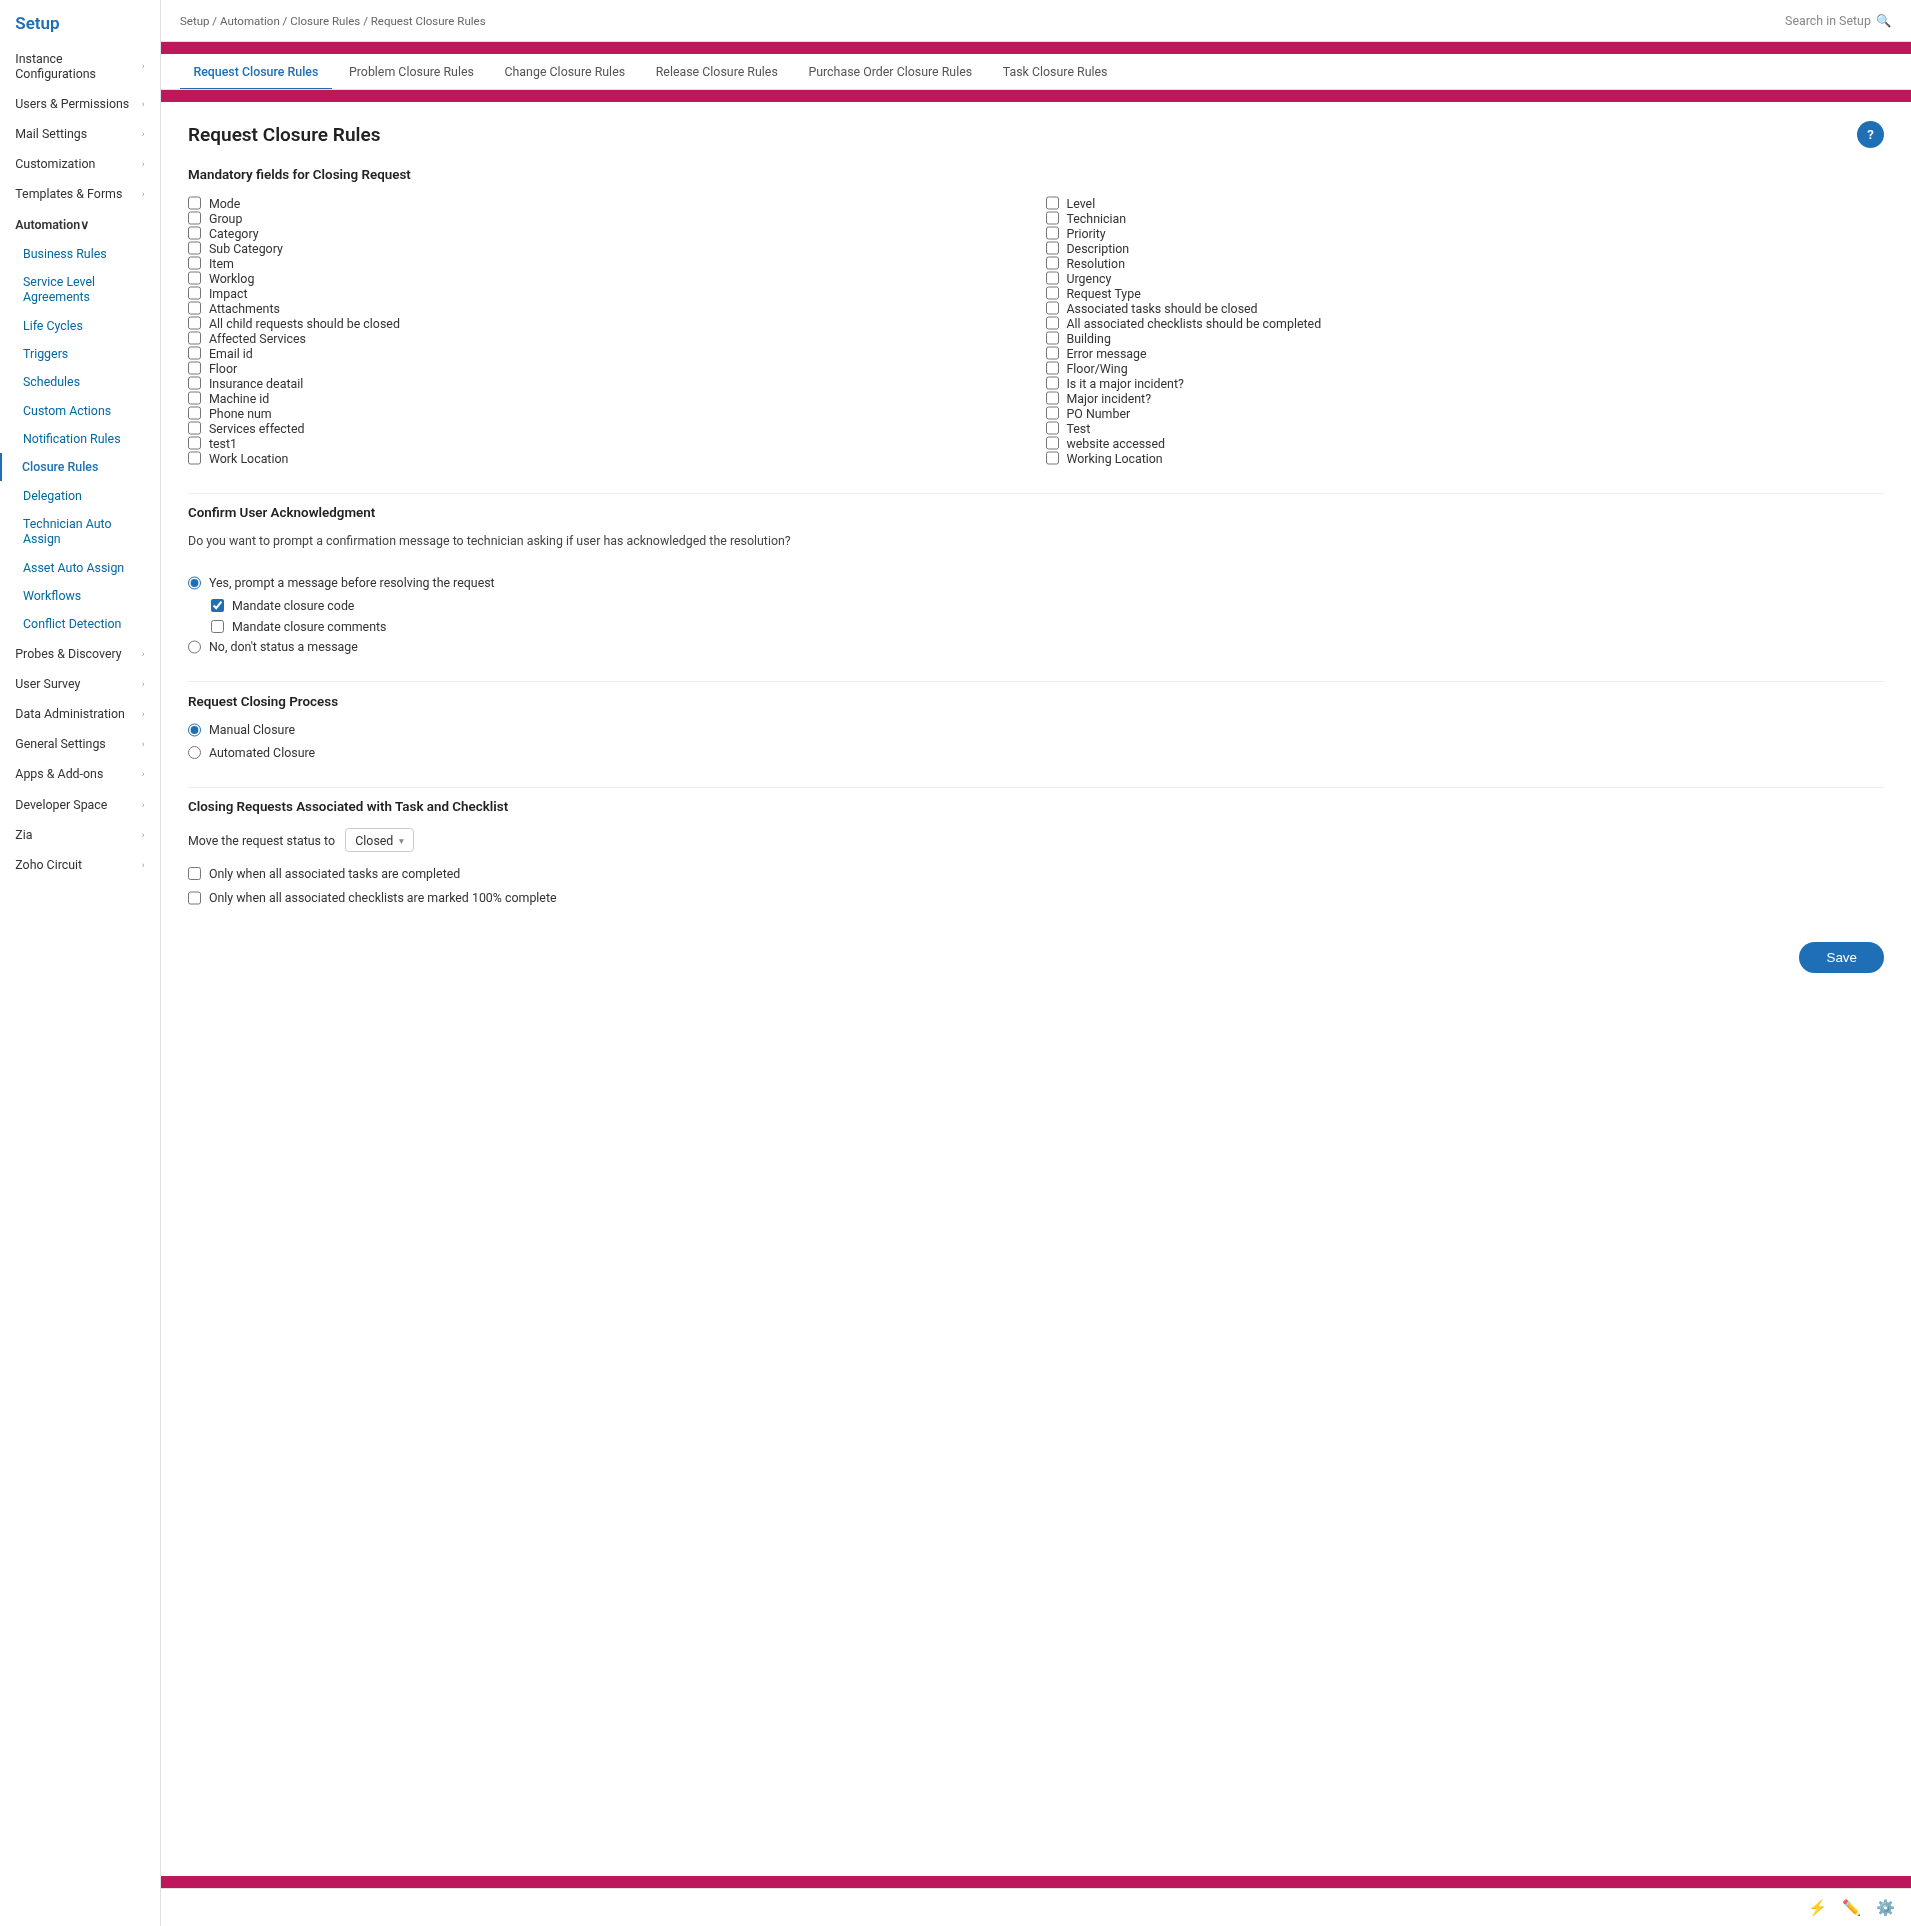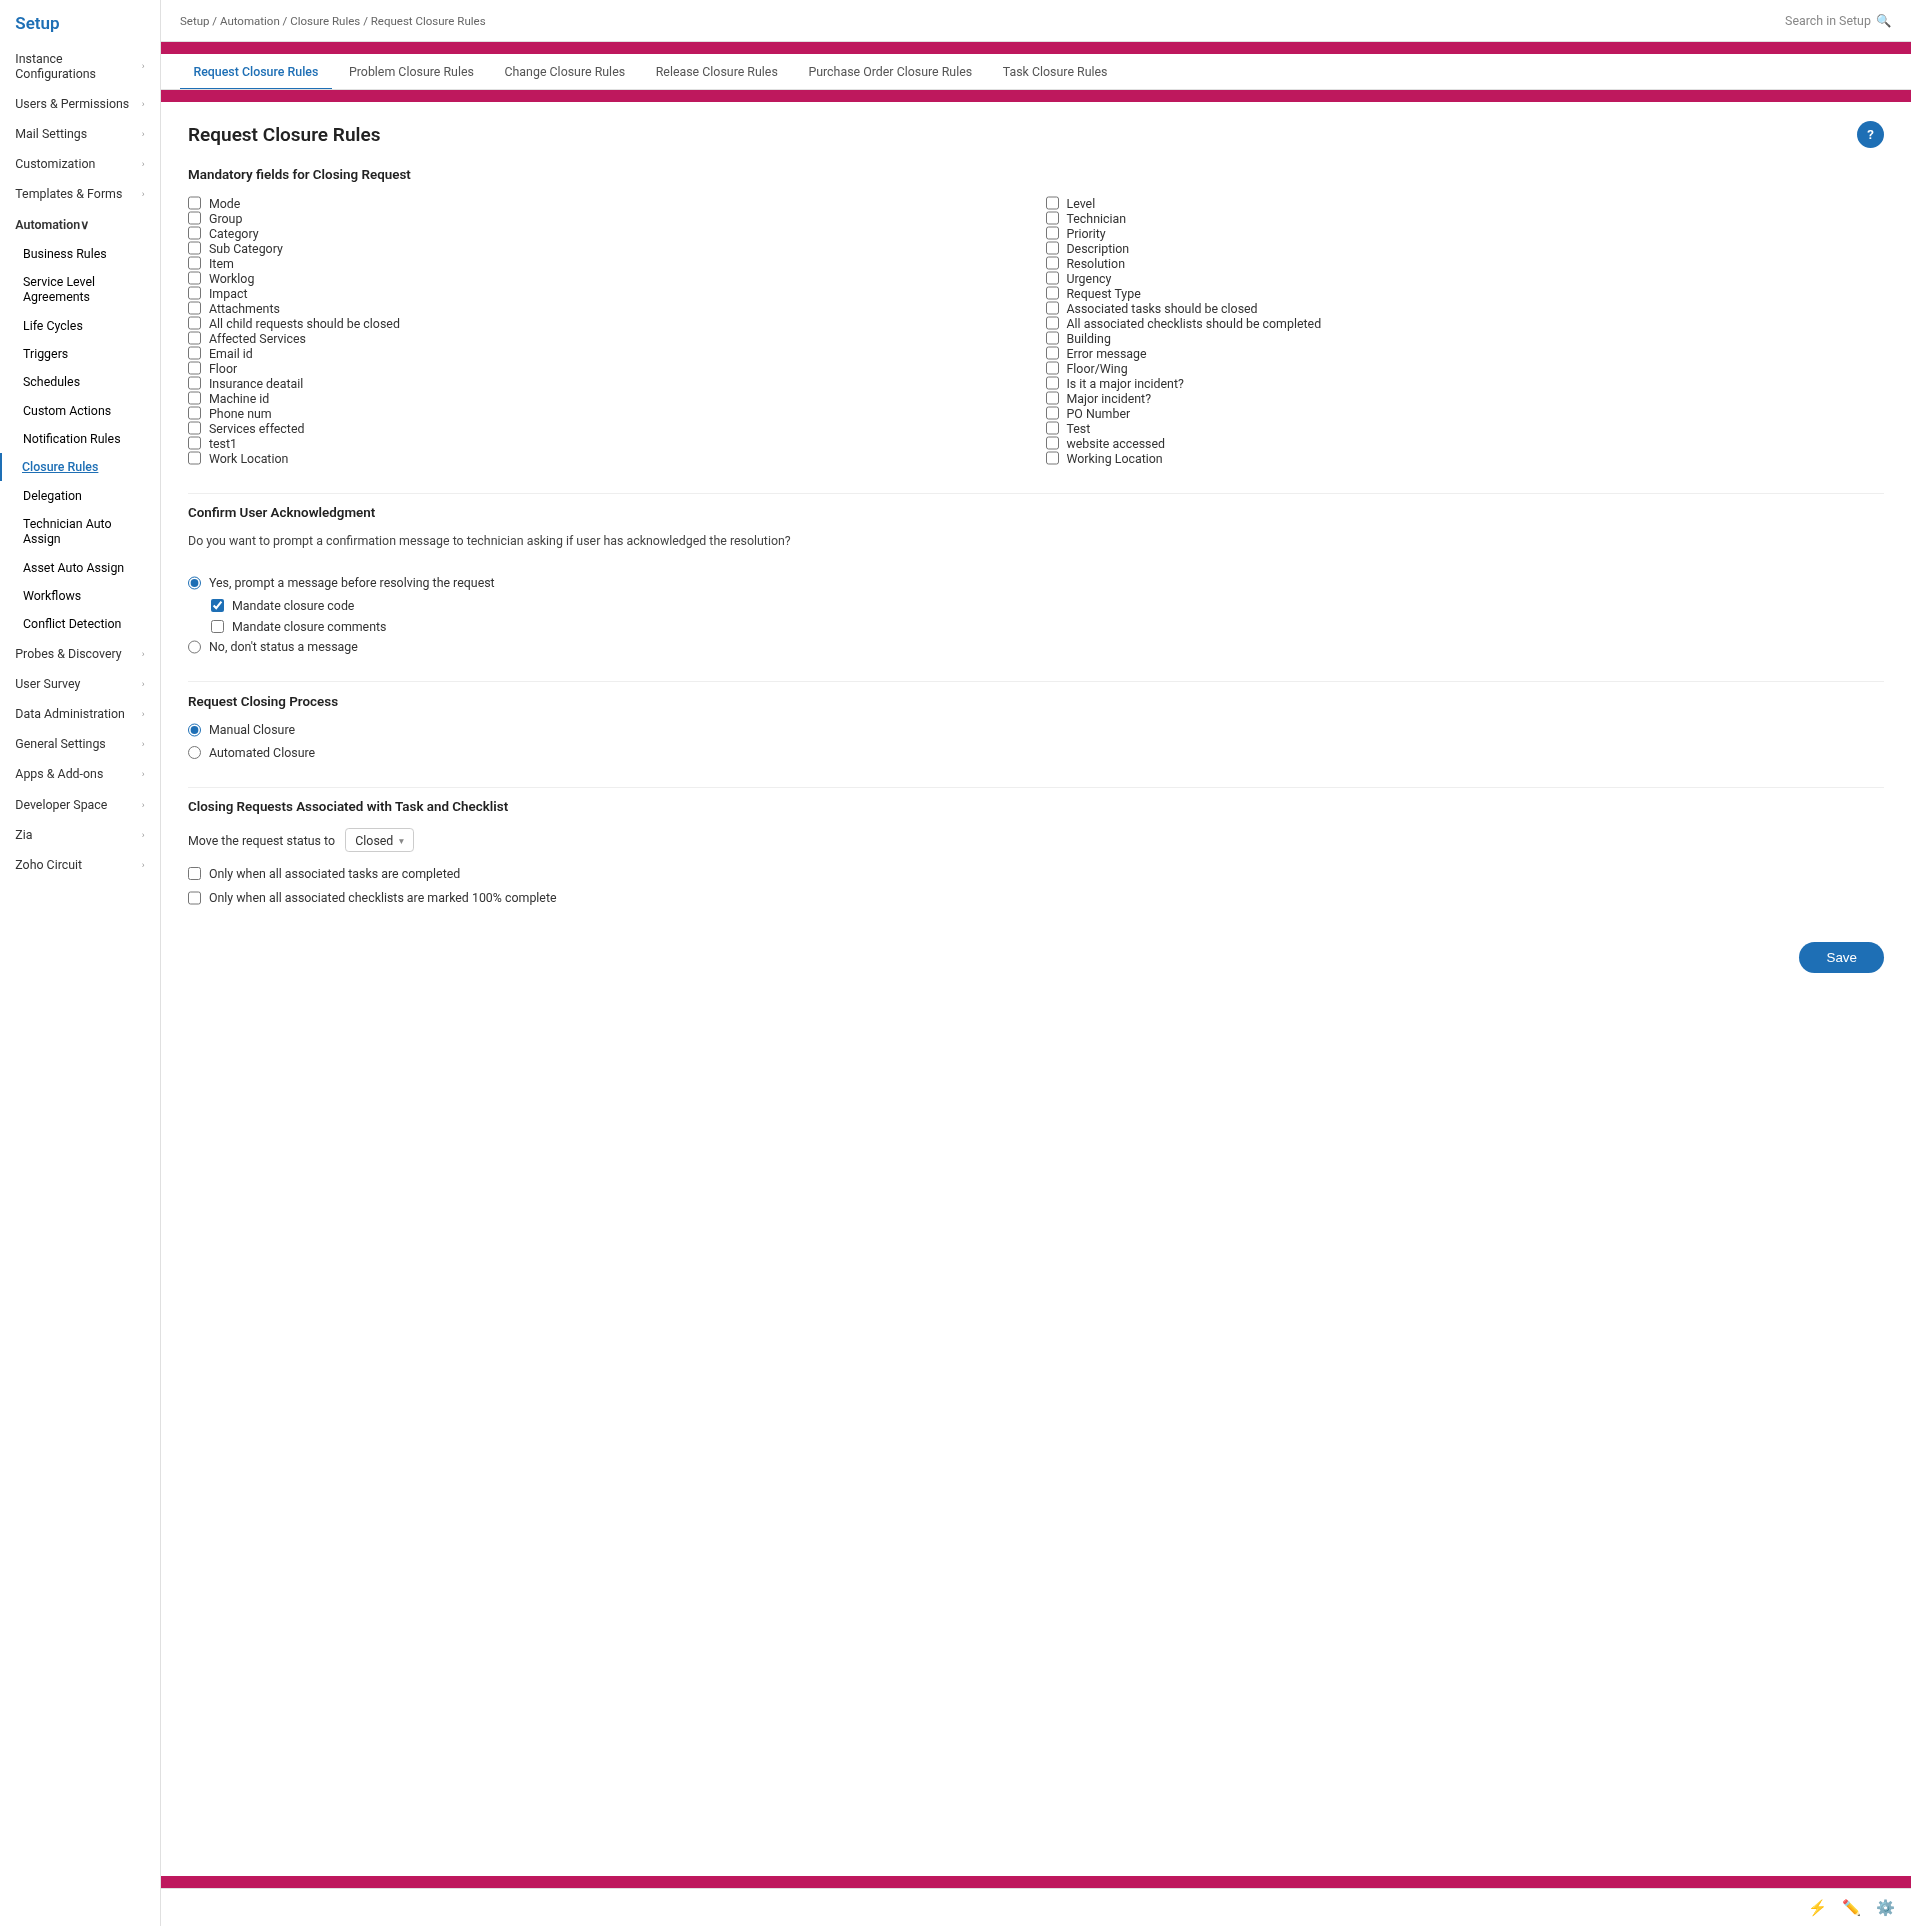--- a/index.html
+++ b/index.html
@@ -37,28 +37,27 @@
       padding: 7.6px 15.3px;
       display: flex;
       align-items: center;
       justify-content: flex-start;
       cursor: pointer;
     }
     .sidebar-sub-item {
       padding: 6.7px 15.3px 6.7px 23px;
       cursor: pointer;
       font-size: 12.4px;
-      color: #000000;
+      color: #0369a1;
     }
     .sidebar-sub-item.active {
       color: #1e6fb5;
       font-weight: 500;
       border-left: 2.9px solid #1e6fb5;
       padding-left: 20px;
-      text-decoration: underline;
     }
 
     
     #main {
       flex: 1;
       display: flex;
       flex-direction: column;
       overflow: hidden;
       background: #be185d;
       gap: 12px;

